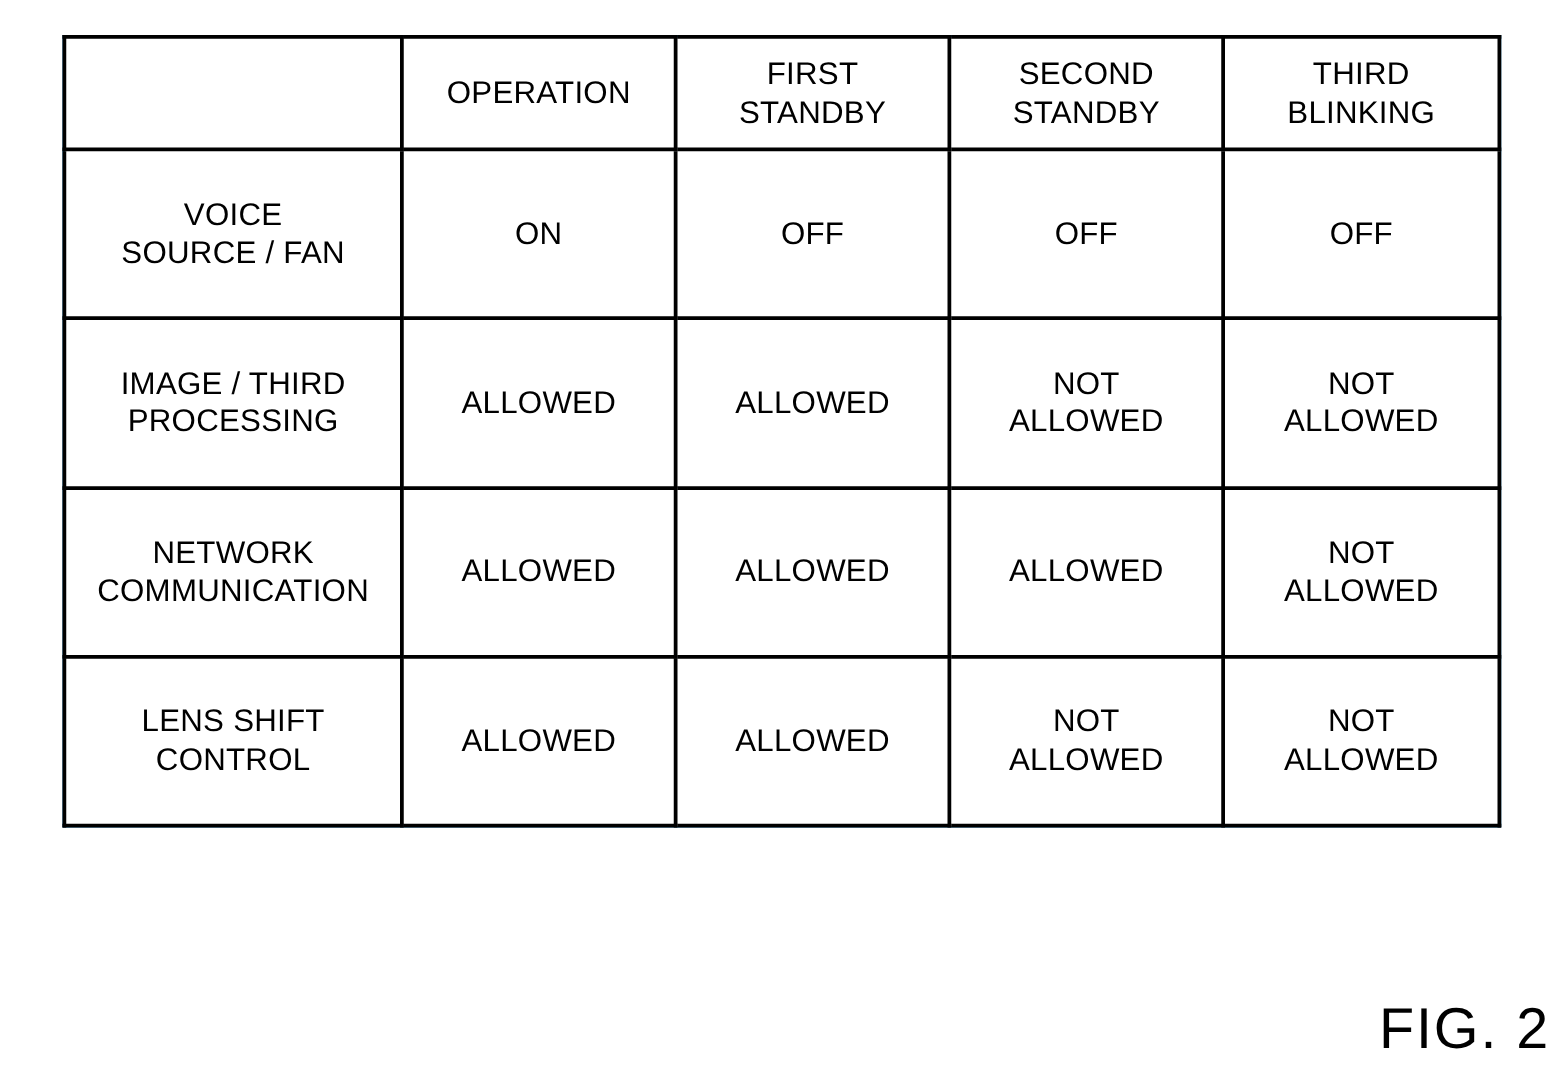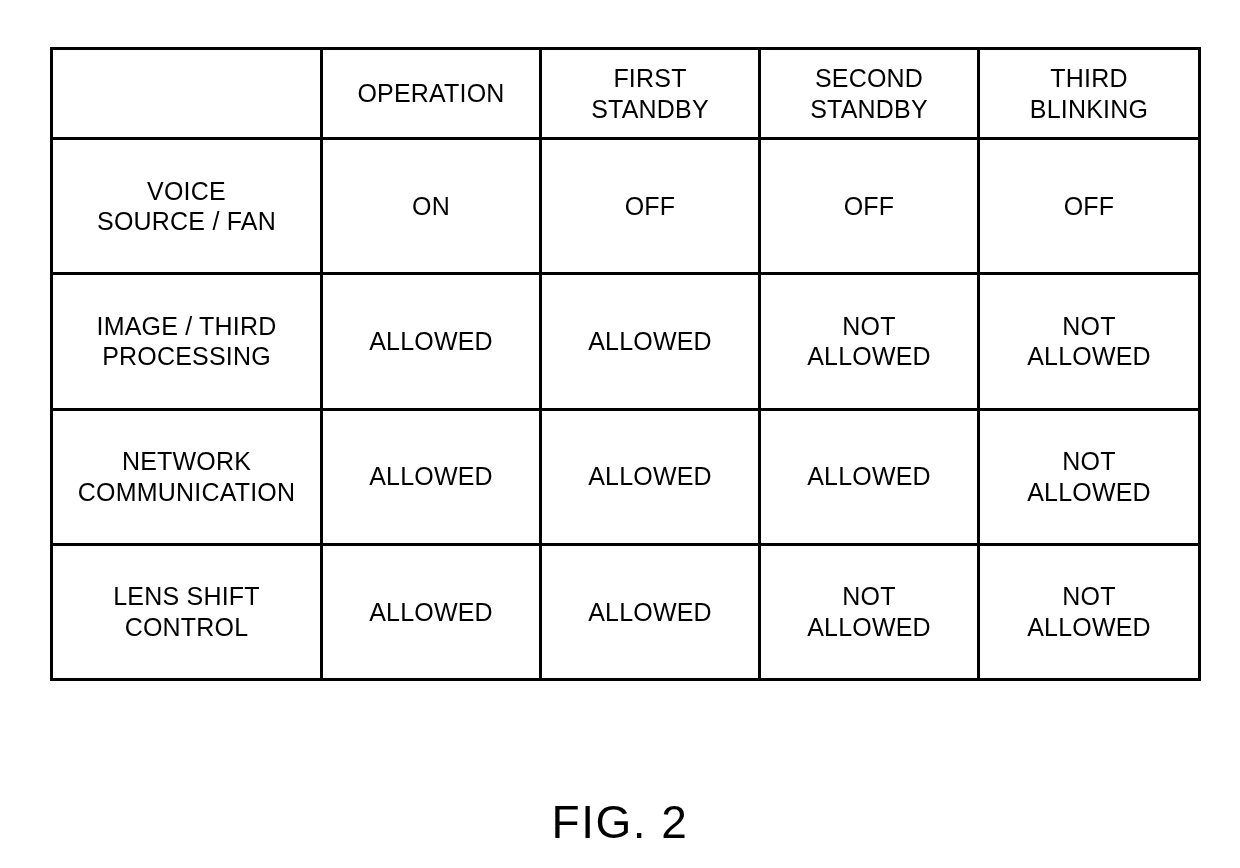--- a/index.html
+++ b/index.html
@@ -25,21 +25,20 @@
   
   #state-table {
     position: absolute;
     left: 50px;
     top: 28px;
     width: 1148px;
     height: 634px;
     border-collapse: collapse;
     table-layout: fixed;
     background: #0369a1;
-    margin-top: 19px;
   }
   #state-table col.c-label { width: 270px; }
   #state-table col.c-mode  { width: 219px; }
   #state-table col.c-mode-last { width: 221px; }
 
   #state-table th,
   #state-table td {
     border: 3px solid #000000;
     padding: 2px 6px;
     text-align: center;
@@ -58,21 +57,21 @@
   #state-table tr { height: 90px; }
 
   .corner-cell { }
 
   
   #figure-caption {
     position: absolute;
     left: 0;
     right: 0;
     top: 795px;
-    text-align: center;
+    text-align: right;
     font-size: 46px;
     letter-spacing: 1.5px;
     color: #000000;
     font-family: "Liberation Sans", sans-serif;
   }
 </style>
 </head>
 <body>
 
 <div id="figure-sheet">

